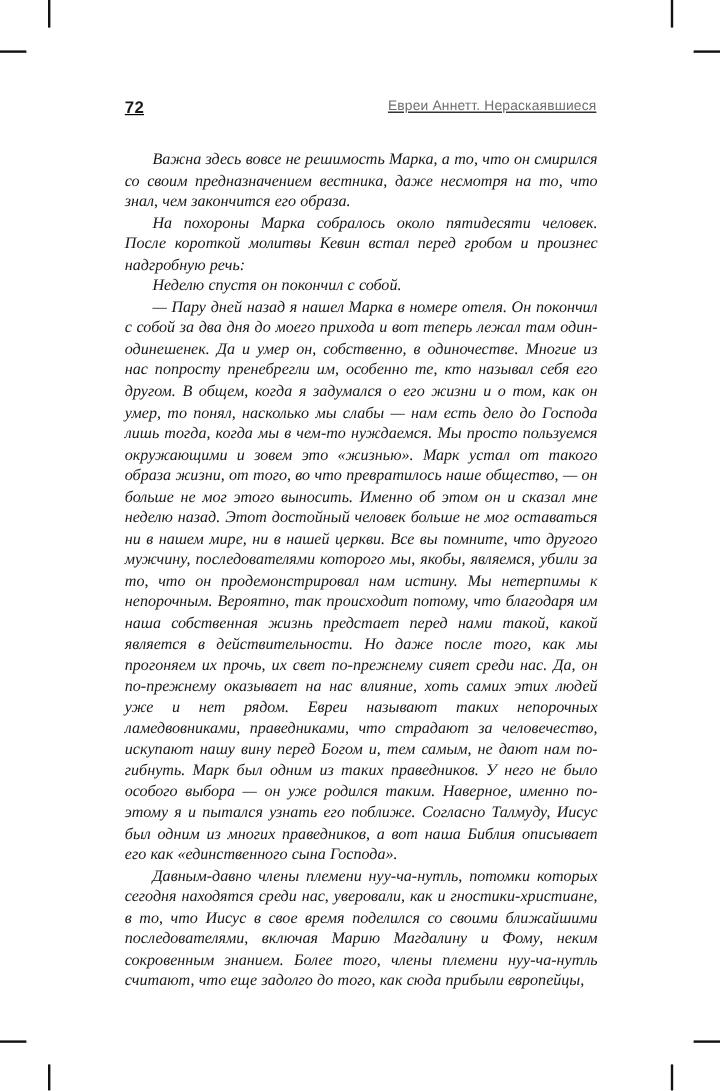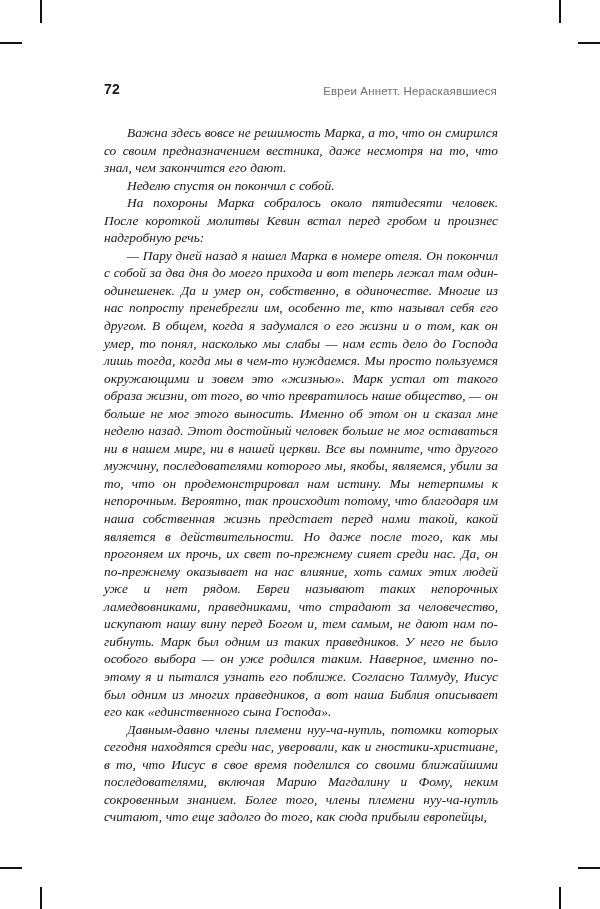--- a/index.html
+++ b/index.html
@@ -36,22 +36,23 @@
   .crop-br-v { left: 559px; top: 887px; height: 22px; }
   .crop-br-h { left: 578px; top: 867px; width: 22px;  }
 
   
   #running-head {
     position: absolute;
     left: 104px;
     top: 81px;
     width: 393px;
     display: flex;
-    align-items: flex-end;
+    align-items: center;
     justify-content: space-between;
+    text-decoration: underline;
   }
   #folio {
     font-family: "Liberation Sans", "DejaVu Sans", sans-serif;
     font-weight: bold;
     font-size: 14px;
     color: #1a1a1a;
     letter-spacing: .2px;
   }
   #running-title {
     font-family: "Liberation Sans", "DejaVu Sans", sans-serif;
@@ -98,20 +99,20 @@
   <div class="crop crop-h crop-bl-h"></div>
   <div class="crop crop-v crop-br-v"></div>
   <div class="crop crop-h crop-br-h"></div>
 
   <div id="running-head">
     <span id="folio">72</span>
     <span id="running-title">Евреи Аннетт. Нераскаявшиеся</span>
   </div>
 
   <div id="text-block">
-    <p class="para">Важна здесь вовсе не решимость Марка, а то, что он сми­рился со своим предназначением вестника, даже несмотря на то, что знал, чем закончится его дают.</p>
+    <p class="para">Важна здесь вовсе не решимость Марка, а то, что он сми­рился со своим предназначением вестника, даже несмотря на то, что знал, чем закончится его образа.</p>
+    <p class="para">На похороны Марка собралось около пятидесяти человек. После короткой молитвы Кевин встал перед гробом и произнес надгробную речь:</p>
     <p class="para">Неделю спустя он покончил с собой.</p>
-    <p class="para">На похороны Марка собралось около пятидесяти человек. После короткой молитвы Кевин встал перед гробом и произнес надгробную речь:</p>
     <p class="para">— Пару дней назад я нашел Марка в номере отеля. Он по­кончил с собой за два дня до моего прихода и вот теперь лежал там один-одинешенек. Да и умер он, собственно, в одиночестве. Многие из нас попросту пренебрегли им, особенно те, кто называл себя его другом. В общем, когда я задумался о его жизни и о том, как он умер, то понял, насколько мы слабы — нам есть дело до Господа лишь тогда, когда мы в чем-то нуждаемся. Мы просто пользуемся окружающими и зовем это «жизнью». Марк устал от такого образа жизни, от того, во что превратилось наше обще­ство, — он больше не мог этого выносить. Именно об этом он и сказал мне неделю назад. Этот достойный человек больше не мог оставаться ни в нашем мире, ни в нашей церкви. Все вы помни­те, что другого мужчину, последователями которого мы, якобы, являемся, убили за то, что он продемонстрировал нам истину. Мы нетерпимы к непорочным. Вероятно, так происходит пото­му, что благодаря им наша собственная жизнь предстает перед нами такой, какой является в действительности. Но даже после того, как мы прогоняем их прочь, их свет по-прежнему сияет среди нас. Да, он по-прежнему оказывает на нас влияние, хоть самих этих людей уже и нет рядом. Евреи называют таких непорочных ламедвовниками, праведниками, что страдают за человечество, искупают нашу вину перед Богом и, тем самым, не дают нам по­гибнуть. Марк был одним из таких праведников. У него не было особого выбора — он уже родился таким. Наверное, именно по­этому я и пытался узнать его поближе. Согласно Талмуду, Иисус был одним из многих праведников, а вот наша Библия описывает его как «единственного сына Господа».</p>
     <p class="para last">Давным-давно члены племени нуу-ча-нутль, потомки которых сегодня находятся среди нас, уверовали, как и гностики-христиа­не, в то, что Иисус в свое время поделился со своими ближайши­ми последователями, включая Марию Магдалину и Фому, неким сокровенным знанием. Более того, члены племени нуу-ча-нутль считают, что еще задолго до того, как сюда прибыли европейцы,</p>
   </div>
 
 </div>
 
 </body></html>

